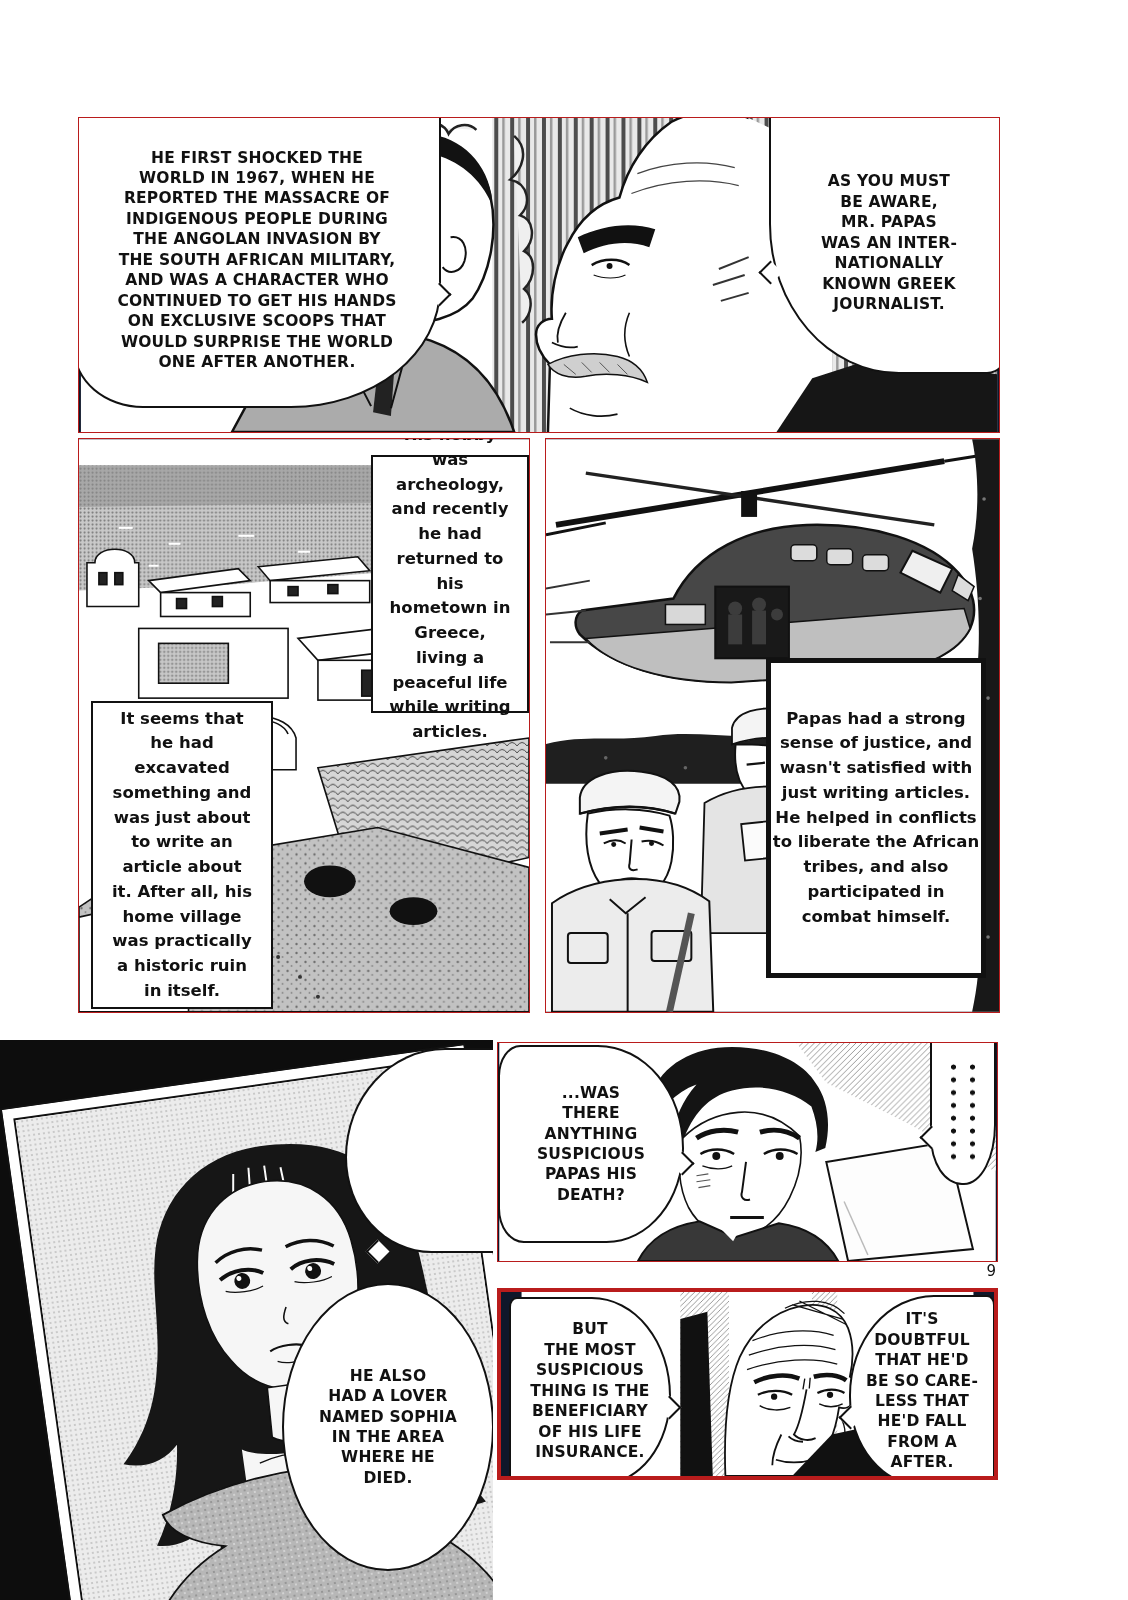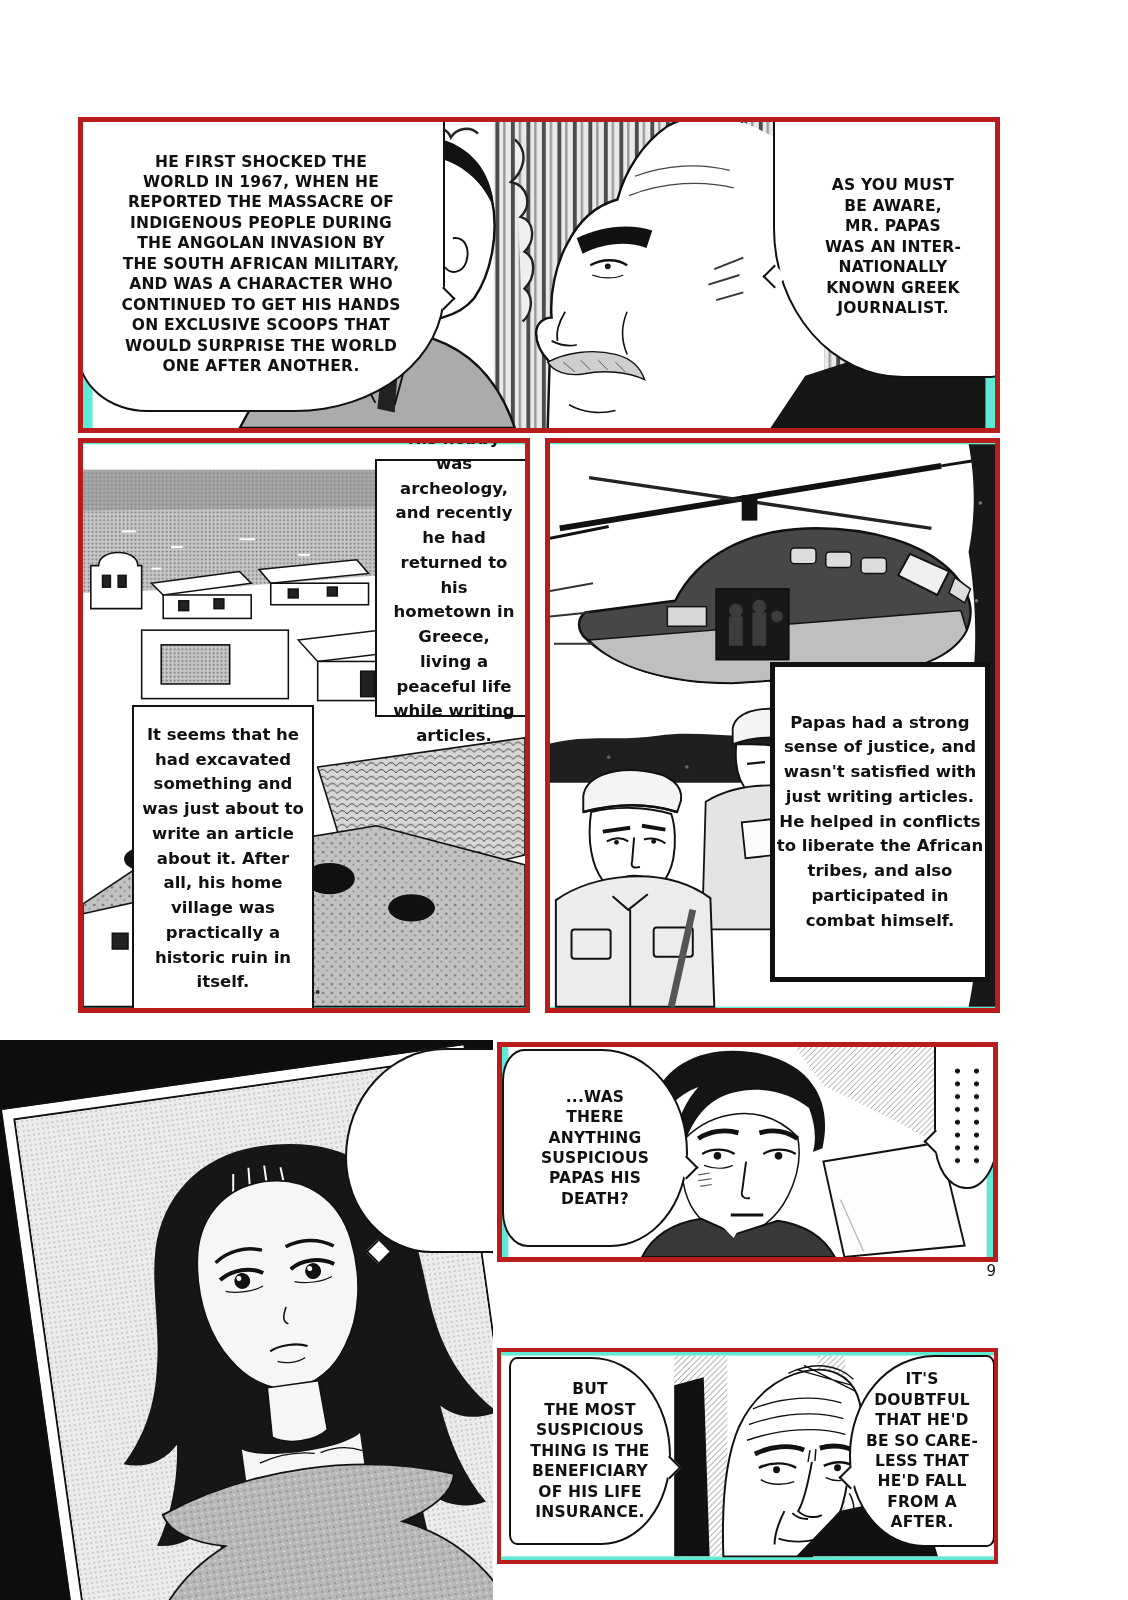--- a/index.html
+++ b/index.html
@@ -1,24 +1,24 @@
 <!DOCTYPE html>
 <html><head>
 <meta charset="utf-8">
 <style>
   html,body { margin:0; padding:0; background:#ffffff; }
   .page { position:relative; width:1128px; height:1600px; background:#fff; overflow:hidden;
           font-family:"DejaVu Sans", sans-serif; color:#111; }
-  .panel { position:absolute; background:#5eead4; border:5px solid #b91c1c; overflow:hidden; box-sizing:border-box; }
+  .panel { position:absolute; background:#0f172a; border:1px solid #b91c1c; overflow:hidden; box-sizing:border-box; }
   #panel-intro      { left:78px;  top:117px;  width:922px; height:316px; }
   #panel-village    { left:78px;  top:438px;  width:452px; height:575px; }
   #panel-helicopter { left:545px; top:438px;  width:455px; height:575px; }
   #panel-photo      { left:0;     top:1040px; width:493px; height:560px; background:#0d0d0d; border:none; }
   #panel-interview  { left:497px; top:1042px; width:501px; height:220px; }
-  #panel-insurance  { left:497px; top:1348px; width:501px; height:216px; border-width:4px;padding-left:24px; }
+  #panel-insurance  { left:497px; top:1288px; width:501px; height:192px; border-width:4px;padding-left:24px; }
   svg.art { position:absolute; left:0; top:0; width:100%; height:100%; display:block; }
 
   .bubble { position:absolute; background:#fff; border:2.5px solid #111; display:flex;
             align-items:center; justify-content:center; text-align:center; box-sizing:border-box; }
   .bubble p { margin:0; white-space:pre-line; }
   .speech-text  { font-weight:700; font-size:15.5px; line-height:1.32; letter-spacing:.2px; }
   .caption-text { font-weight:700; font-size:16.5px; line-height:1.5; }
 
   .tail { position:absolute; width:15px; height:15px; background:#fff; transform:rotate(45deg); }
   .t-right { right:-9px; border-top:2.5px solid #111; border-right:2.5px solid #111; }
@@ -27,21 +27,21 @@
 
   
   #b-shocked { left:-6px; top:-6px; width:368px; height:296px; padding:14px 20px;
                border-radius:0 0 150px 70px / 0 0 120px 60px; }
   #b-aware   { left:690px; top:-6px; width:240px; height:262px; padding:10px;
                border-radius:0 0 22px 130px / 0 0 26px 150px; }
   
   .caption { position:absolute; background:#fff; border:2.5px solid #111; display:flex;
              align-items:center; justify-content:center; text-align:center; box-sizing:border-box; }
   #cap-hobby     { left:292px; top:16px;  width:158px; height:258px; padding:14px; }
-  #cap-excavated { left:12px;  top:262px; width:182px; height:308px; padding:6px;margin-left:37px; }
+  #cap-excavated { left:12px;  top:262px; width:182px; height:308px; padding:18px; }
   #cap-justice   { left:220px; top:219px; width:220px; height:320px; border-width:5px; padding:0; }
   
   .photo { position:absolute; left:2px; top:70px; width:446px; height:620px; background:#fff;
            border:10px solid #fff; outline:2.5px solid #111; transform:rotate(-8deg);
            transform-origin:0 0; box-sizing:content-box; }
   .photo svg { width:100%; height:100%; display:block; border:2px solid #111; box-sizing:border-box; }
   #b-estranged { left:345px; top:8px; width:149px; height:205px; border-right:none;
                  border-radius:110px 0 0 95px / 120px 0 0 105px; }
   #b-lover     { left:282px; top:243px; width:212px; height:288px; border-radius:50%; padding:10px; }
   
@@ -364,20 +364,28 @@
           <path d="M214,302 L212,352 C226,362 254,362 268,352 L266,302 Z" fill="#f6f6f6" stroke="#111" stroke-width="1.6"></path>
           <path d="M180,360 C200,374 280,374 300,360 L300,404 L180,404 Z" fill="#f6f6f6"></path>
           <path d="M196,376 C216,370 236,370 252,374 M258,374 C274,370 288,372 300,378" stroke="#111" stroke-width="1.3" fill="none"></path>
           <path d="M40,620 C46,540 86,482 150,454 C118,446 96,432 92,414 C140,396 186,388 240,388 C294,388 340,396 388,414 C384,432 362,446 330,454 C394,482 434,540 440,620 Z" fill="url(#p4knit)" stroke="#111" stroke-width="1.8"></path>
         </g>
       </svg>
     </div>
     <div class="bubble" id="b-estranged">
       <span class="tail t-down" style="left:22px"></span>
     </div>
+    <div class="bubble" id="b-lover">
+      <p class="speech-text">HE ALSO
+HAD A LOVER
+NAMED SOPHIA
+IN THE AREA
+WHERE HE
+DIED.</p>
+    </div>
   </section>
 
   <section class="panel" id="panel-interview">
     <svg class="art" viewBox="0 0 501 220" aria-hidden="true">
       <defs>
         <pattern id="p5hatch" width="6" height="6" patternUnits="userSpaceOnUse">
           <rect width="6" height="6" fill="#fff"></rect>
             <path d="M0,6 L6,0" stroke="#9a9a9a" stroke-width="1"></path>
         </pattern>
       </defs>

